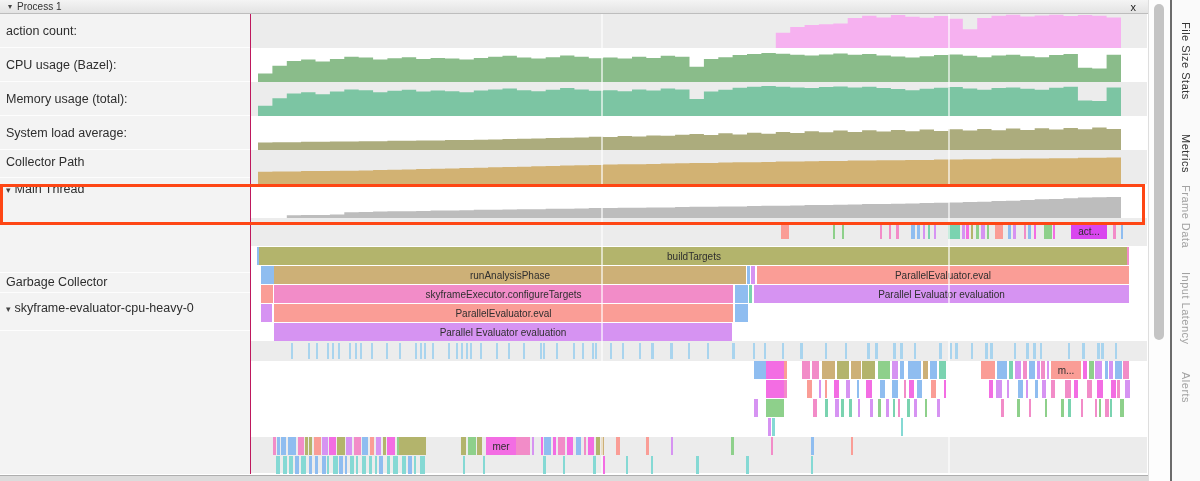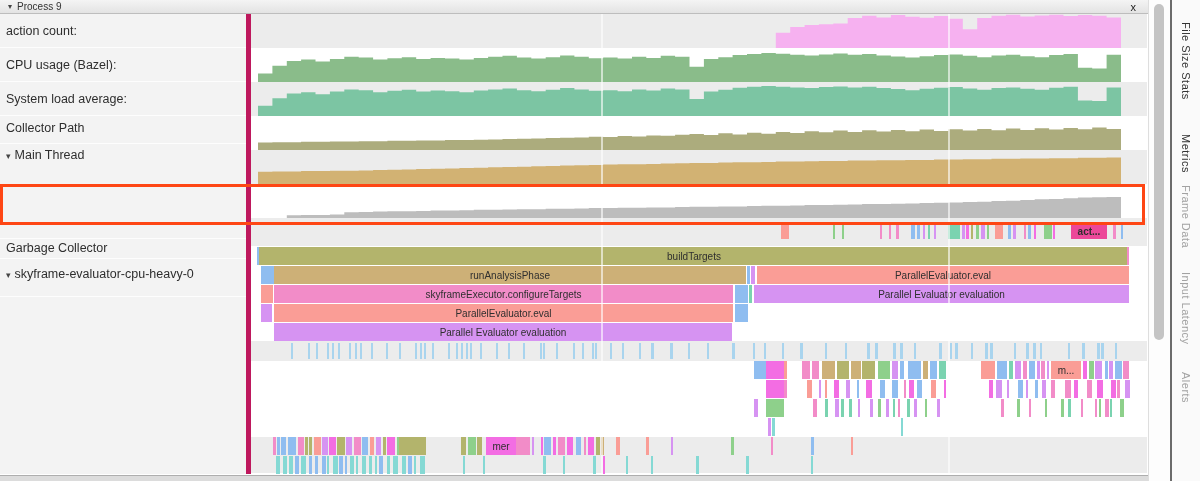--- a/index.html
+++ b/index.html
@@ -4,21 +4,21 @@
 <style>
   html,body{margin:0;padding:0;background:#fff;}
   *{box-sizing:border-box;}
   .app{position:relative;width:1200px;height:481px;display:flex;font-family:"Liberation Sans",sans-serif;overflow:hidden;background:#fff;}
   
   .content{position:relative;width:1148px;height:481px;background:#fff;}
   .phead{position:relative;height:14px;background:linear-gradient(#f4f4f4,#e3e3e3);border-bottom:1px solid #bdbdbd;font-size:10px;color:#333;display:flex;align-items:center;padding-left:8px;}
   .phead .tri{font-size:8px;color:#444;margin-right:5px;cursor:pointer;}
   .phead .close{position:absolute;right:12px;top:0;font-size:11px;color:#222;cursor:pointer;line-height:14px;}
   .body{display:flex;height:460px;}
-  .labels{width:251px;background:#f3f3f3;border-right:5px solid #be185d;}
+  .labels{width:251px;background:#f3f3f3;border-right:1px solid #be185d;}
   .lrow{padding-left:6px;color:#2e2e2e;font-size:12.5px;border-bottom:1px solid #fdfdfd;}
   .lrow .tri{font-size:9px;color:#444;margin-right:4px;cursor:pointer;}
   .timeline{position:relative;width:896px;height:460px;}
   .band{position:relative;width:100%;}
   .band.gray{background:#ececec;}
   .band.white{background:#fff;}
   .track{position:absolute;left:0;top:0;right:0;bottom:0;}
   .strip{position:relative;}
   .slice{position:absolute;top:0;height:100%;display:flex;align-items:center;justify-content:center;font-size:10px;color:#2f2f2f;overflow:hidden;white-space:nowrap;}
   .flamerow{position:relative;height:18px;margin-bottom:1px;}
@@ -35,28 +35,29 @@
   .vtab.off{color:#a2a2a2;}
 </style>
 </head>
 <body>
 
 <div class="app">
   <div class="content">
 
     <div class="phead">
       <span class="tri">▾</span>
-      <span>Process 9</span>
+      <span>Process 1</span>
       <span class="close">x</span>
     </div>
 
     <div class="body">
       <div class="labels">
         <div class="lrow" style="height:34px;padding-top:10px;">action count:</div>
         <div class="lrow" style="height:34px;padding-top:10px;">CPU usage (Bazel):</div>
+        <div class="lrow" style="height:34px;padding-top:10px;">Memory usage (total):</div>
         <div class="lrow" style="height:34px;padding-top:10px;">System load average:</div>
         <div class="lrow" style="height:28px;padding-top:5px;">Collector Path</div>
         <div class="lrow" style="height:95px;padding-top:4px;"><span class="tri">▾</span><span>Main Thread</span></div>
         <div class="lrow" style="height:20px;padding-top:2px;">Garbage Collector</div>
         <div class="lrow" style="height:38px;padding-top:8px;"><span class="tri">▾</span><span>skyframe-evaluator-cpu-heavy-0</span></div>
       </div>
 
       <div class="timeline">
         <div class="band gray" style="height:34px;">
             <div class="track"><svg width="896" height="34" viewBox="0 0 896 34" preserveAspectRatio="none">
@@ -110,21 +111,21 @@
               <div class="slice" style="left: 730px; width: 4px; background: rgb(214, 147, 242);"></div>
               <div class="slice" style="left: 736px; width: 2px; background: rgb(142, 208, 139);"></div>
               <div class="slice" style="left: 744px; width: 8px; background: rgb(250, 157, 150);"></div>
               <div class="slice" style="left: 757px; width: 3px; background: rgb(143, 189, 240);"></div>
               <div class="slice" style="left: 762px; width: 3px; background: rgb(214, 147, 242);"></div>
               <div class="slice" style="left: 773px; width: 2px; background: rgb(242, 140, 200);"></div>
               <div class="slice" style="left: 777px; width: 3px; background: rgb(143, 189, 240);"></div>
               <div class="slice" style="left: 783px; width: 2px; background: rgb(243, 109, 227);"></div>
               <div class="slice" style="left: 793px; width: 8px; background: rgb(142, 208, 139);"></div>
               <div class="slice" style="left: 802px; width: 2px; background: rgb(243, 109, 227);"></div>
-              <div class="slice" style="left: 820px; width: 36px; background: #ec4899; font-weight: bold;">
+              <div class="slice" style="left: 820px; width: 36px; background: #d946ef;">
                 <span>act...</span>
               </div>
               <div class="slice" style="left: 862px; width: 3px; background: rgb(242, 140, 200);"></div>
               <div class="slice" style="left: 870px; width: 2px; background: rgb(143, 189, 240);"></div>
             </div>
         </div>
 
         <div class="band white" style="height:95px;padding-top:1px;">
           <div class="flamerow">
               <div class="slice" style="left: 6px; width: 2px; background: rgb(143, 189, 240);"></div>

